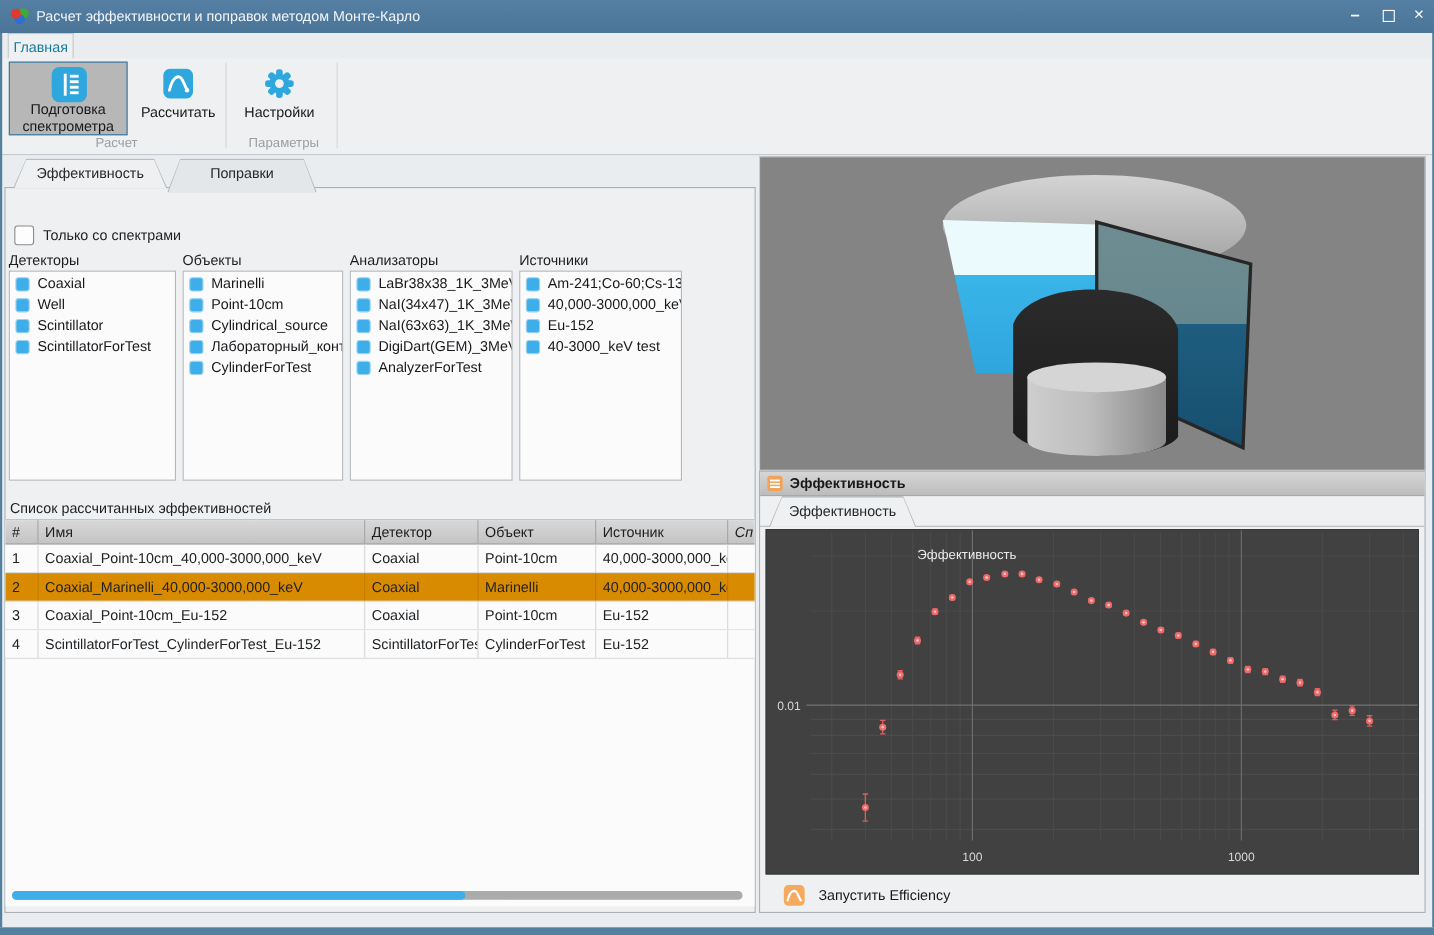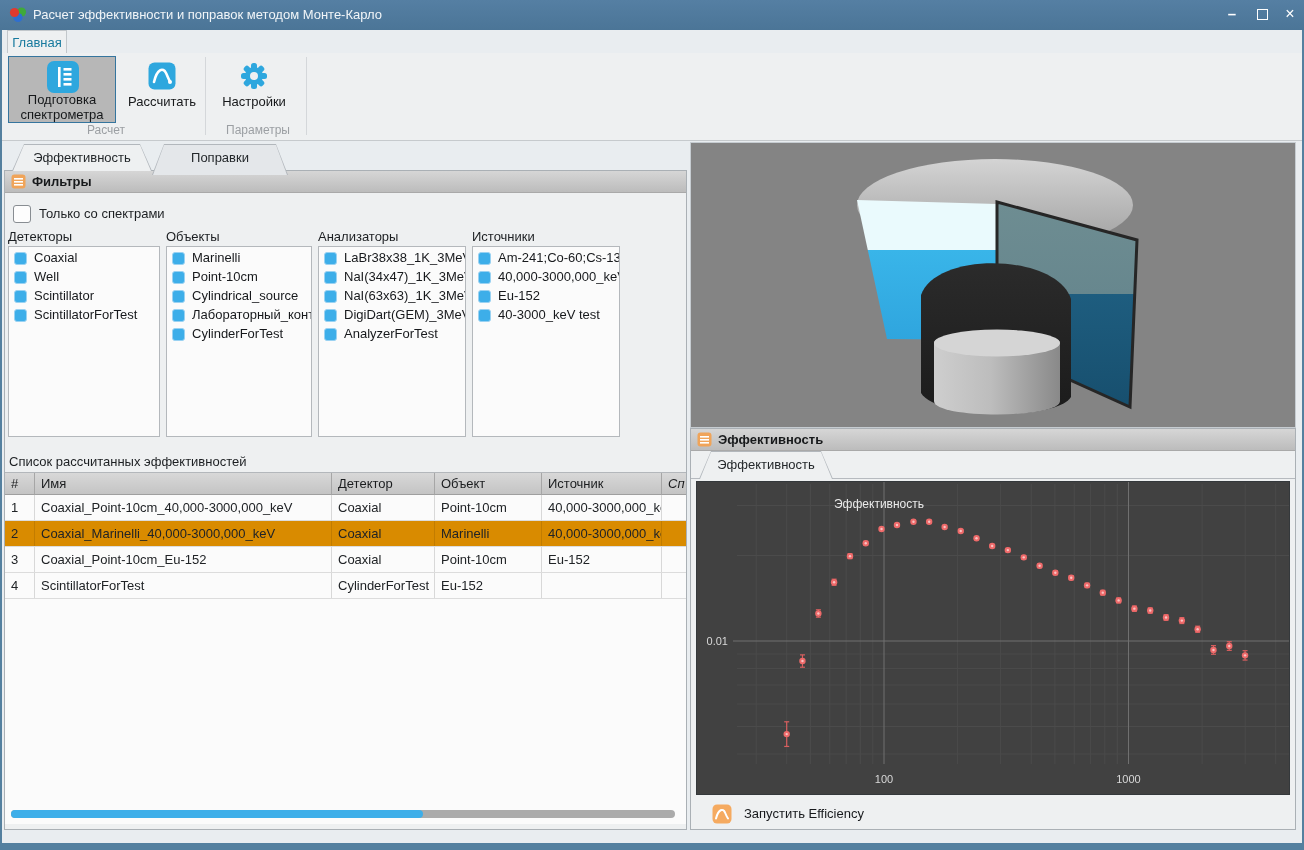--- a/index.html
+++ b/index.html
@@ -164,29 +164,20 @@
   <div class="trap ltab1">
     <div class="t-out"></div>
     <div class="t-in">Эффективность</div>
   </div>
   <div class="trap ltab2 inactive">
     <div class="t-out"></div>
     <div class="t-in">Поправки</div>
   </div>
 
   <div class="left-panel">
-    <div class="sec-header">
-      <svg width="15" height="15" viewBox="0 0 15 15">
-        <rect x="0.5" y="0.5" width="14" height="14" rx="3" fill="#f0a459"></rect>
-        <rect x="3" y="4" width="9" height="1.6" fill="#fff"></rect>
-        <rect x="3" y="7" width="9" height="1.6" fill="#fff"></rect>
-        <rect x="3" y="10" width="9" height="1.6" fill="#fff"></rect>
-      </svg>
-      <div class="txt">Фильтры</div>
-    </div>
 
     <div class="spectra-row">
       <span class="cb-empty"></span>
       <span class="spectra-lbl">Только со спектрами</span>
     </div>
 
     <div>
         <div class="fcol">
           <div class="fcol-label">Детекторы</div>
           <div class="listbox">
@@ -311,20 +302,21 @@
           <div class="tr">
             <div class="td">3</div>
             <div class="td">Coaxial_Point-10cm_Eu-152</div>
             <div class="td">Coaxial</div>
             <div class="td">Point-10cm</div>
             <div class="td">Eu-152</div>
             <div class="td"></div>
           </div>
           <div class="tr">
             <div class="td">4</div>
+            <div class="td">ScintillatorForTest_CylinderForTest_Eu-152</div>
             <div class="td">ScintillatorForTest</div>
             <div class="td">CylinderForTest</div>
             <div class="td">Eu-152</div>
             <div class="td"></div>
           </div>
         </div>
       <div class="hscroll">
         <div class="hs-track"></div>
         <div class="hs-thumb"></div>
       </div>

